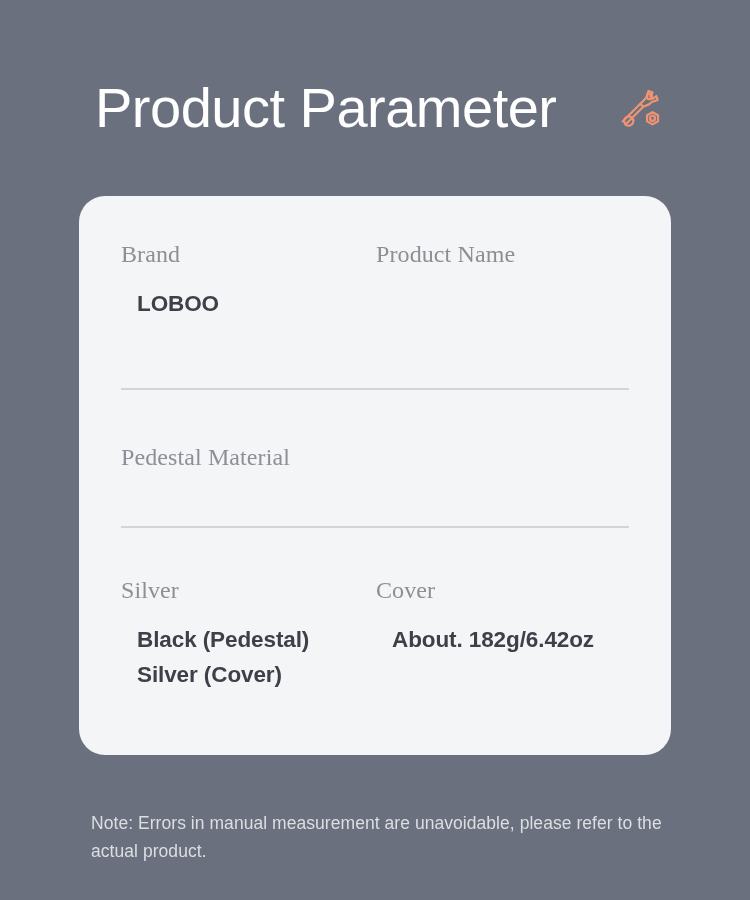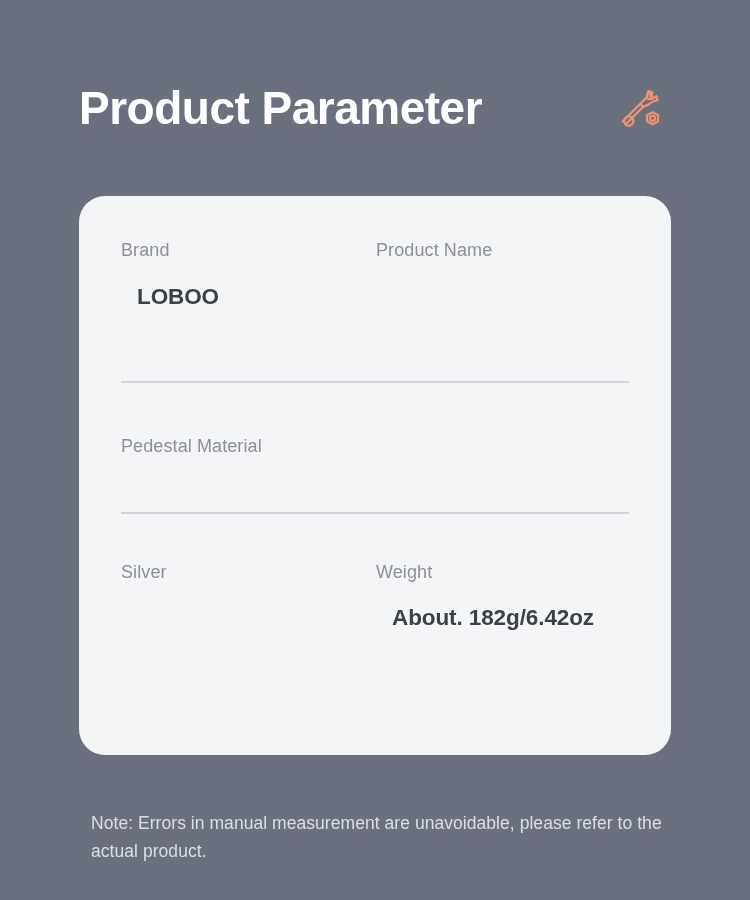--- a/index.html
+++ b/index.html
@@ -28,27 +28,27 @@
     left: 79px;
     top: 72px;
     width: 592px;
     height: 72px;
     display: flex;
     align-items: center;
     justify-content: space-between;
   }
 
   .page-title {
-    font-size: 46px;
-    font-weight: 700;
+    font-size: 56px;
+    font-weight: 400;
     color: #ffffff;
     letter-spacing: -0.5px;
     line-height: 1;
     white-space: nowrap;
-    margin: 0;
+    margin: 16px;
   }
 
   .header-icon {
     width: 54px;
     height: 54px;
     flex: 0 0 54px;
     display: block;
     margin-right: 2px;
   }
 
@@ -72,27 +72,28 @@
     flex-direction: row;
   }
 
   .spec-cell {
     box-sizing: border-box;
   }
   .spec-cell.col-1 { width: 255px; flex: 0 0 255px; }
   .spec-cell.col-2 { flex: 1 1 auto; }
 
   .spec-label {
-    font-size: 18px;
+    font-size: 24px;
     font-weight: 400;
     color: #8c8f96;
     line-height: 1.2;
     letter-spacing: 0.1px;
     margin: 0 0 17px 0;
     white-space: nowrap;
+    font-family: Liberation Serif, serif;
   }
 
   .spec-value {
     font-size: 22.5px;
     font-weight: 600;
     color: #3d4048;
     line-height: 1.58;
     letter-spacing: -0.1px;
     margin: 16px;
     white-space: pre-line;
@@ -172,23 +173,25 @@
       </div>
     </div>
 
     <div class="gap-before-divider-2"></div>
     <hr class="divider">
     <div class="gap-after-divider-2"></div>
 
     <div class="spec-row">
       <div class="spec-cell col-1">
         <div class="spec-label">Silver</div>
+        <div class="spec-value">Black (Pedestal)
+Silver (Cover)</div>
       </div>
       <div class="spec-cell col-2">
-        <div class="spec-label">Weight</div>
+        <div class="spec-label">Cover</div>
         <div class="spec-value">About. 182g/6.42oz</div>
       </div>
     </div>
 
   </div>
 
   <p class="footer-note">Note: Errors in manual measurement are unavoidable, please refer to the actual product.</p>
 
 </div>
 

